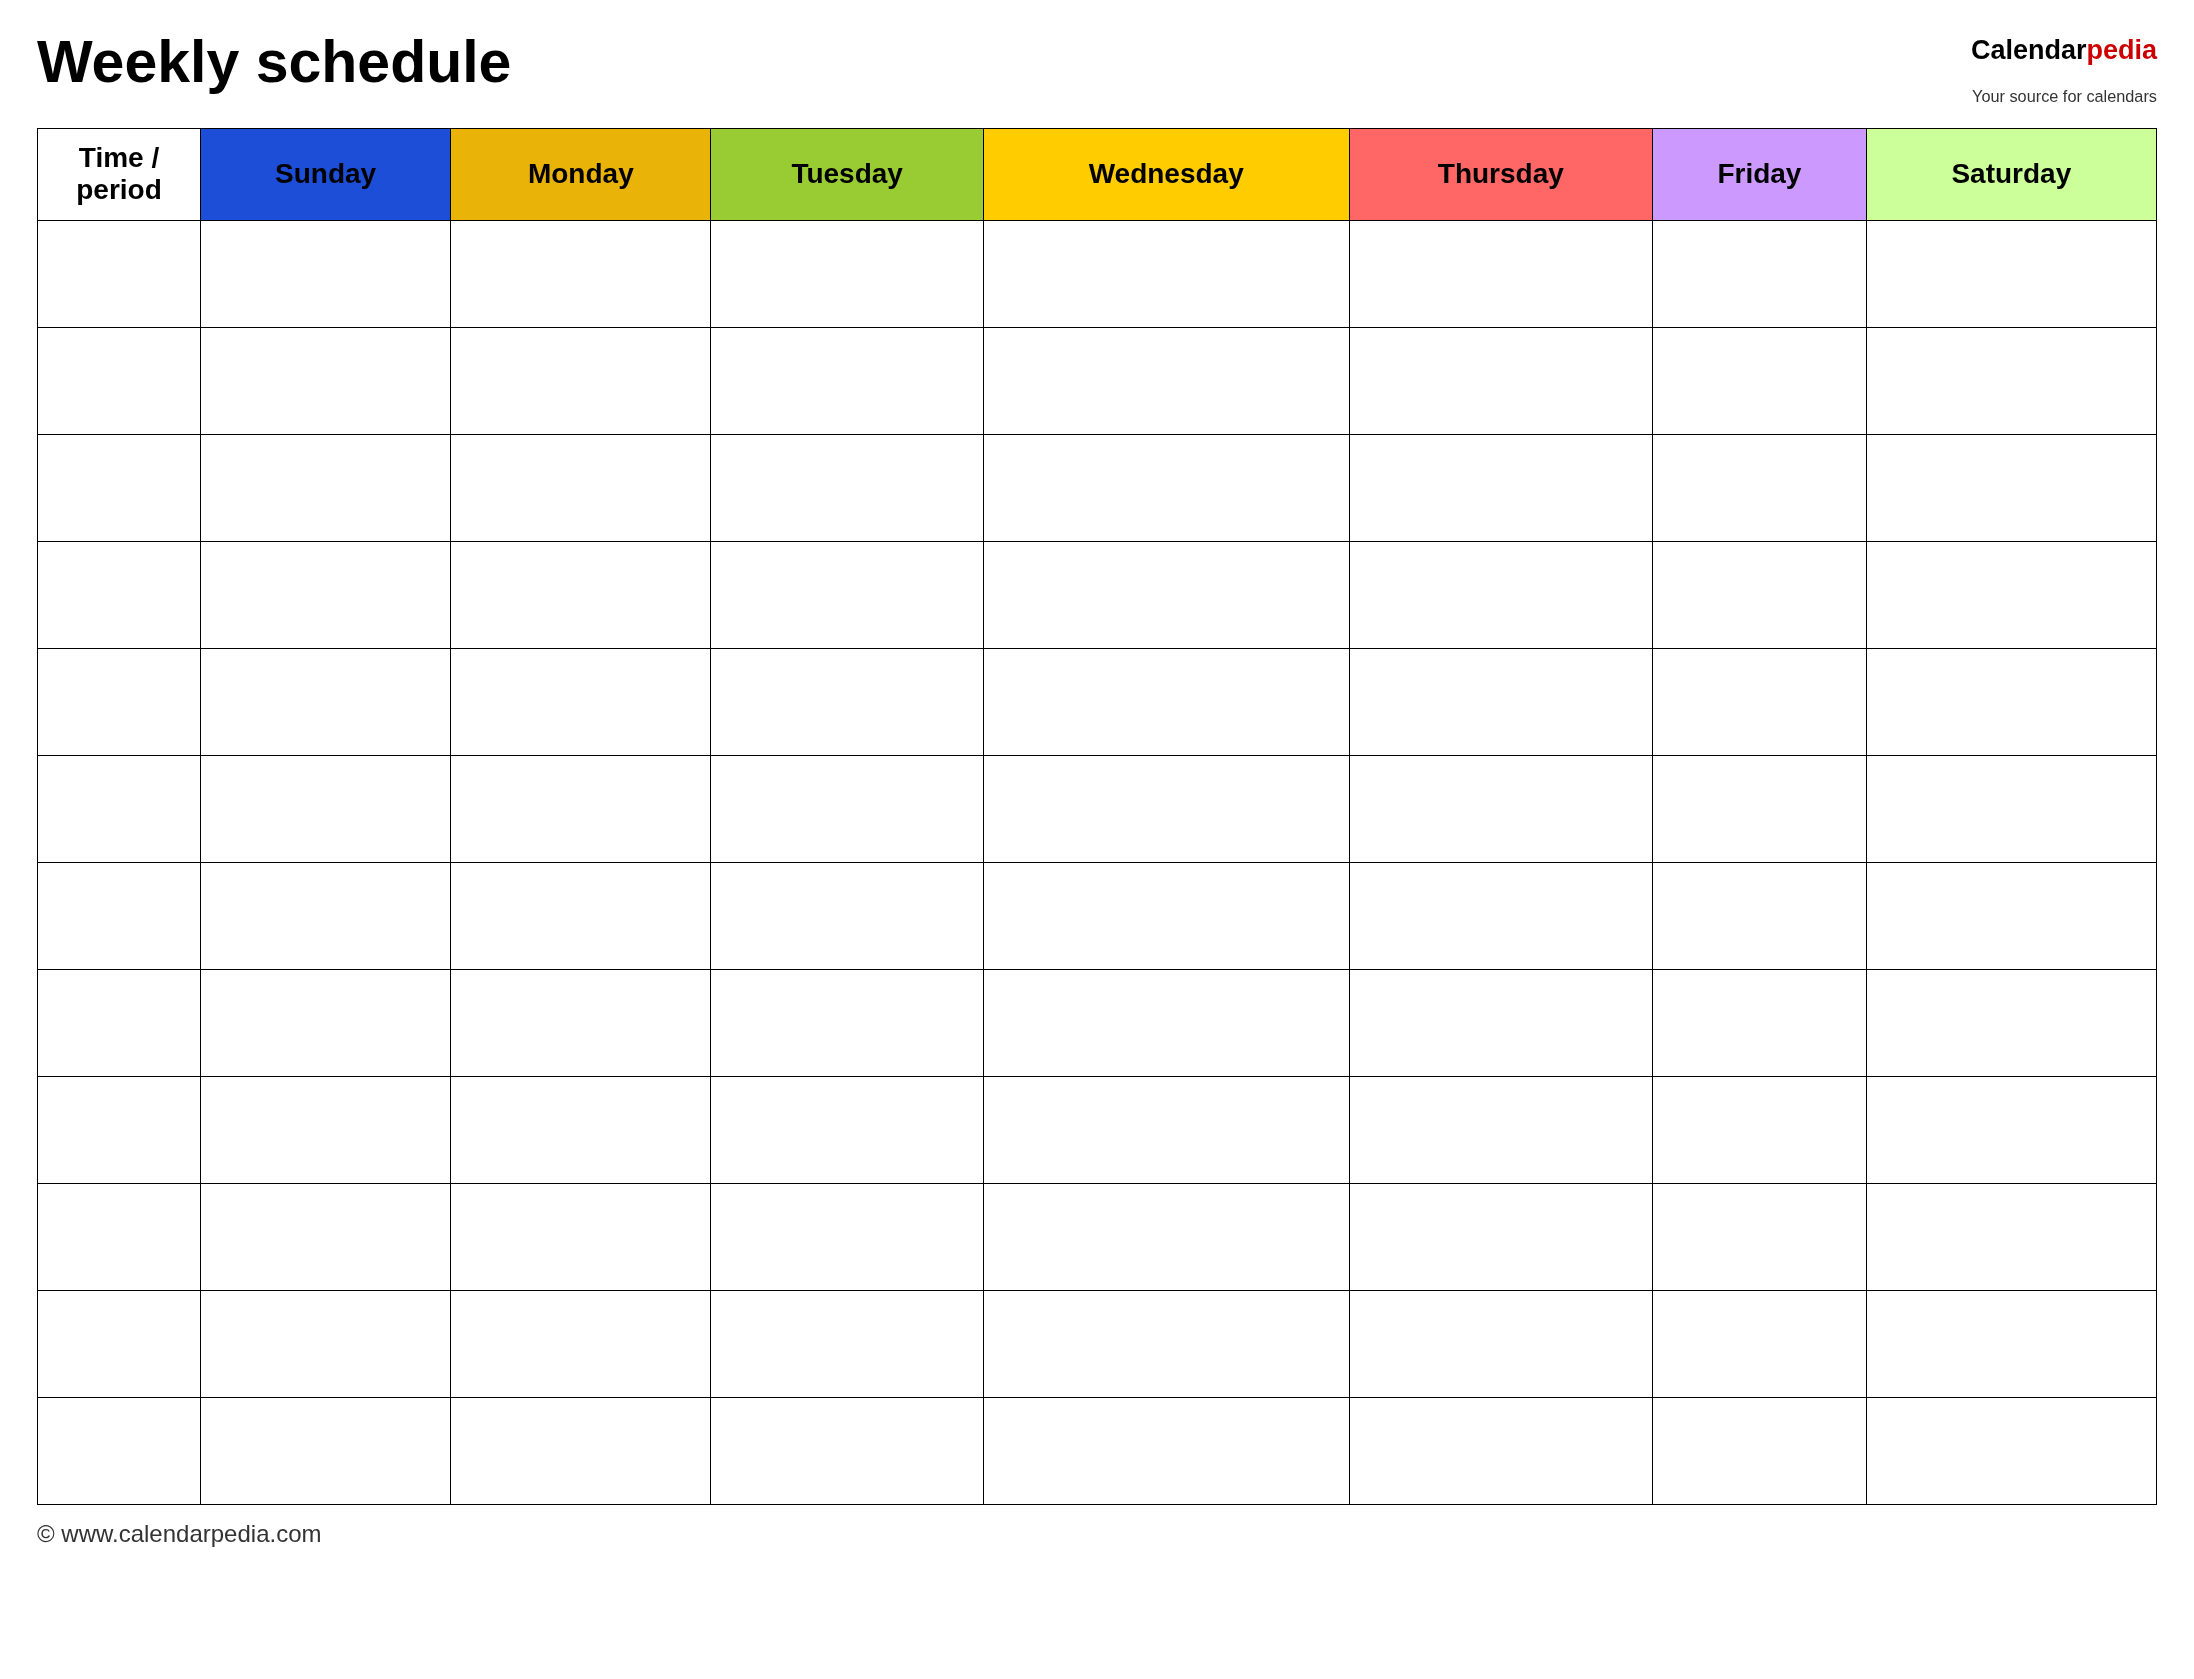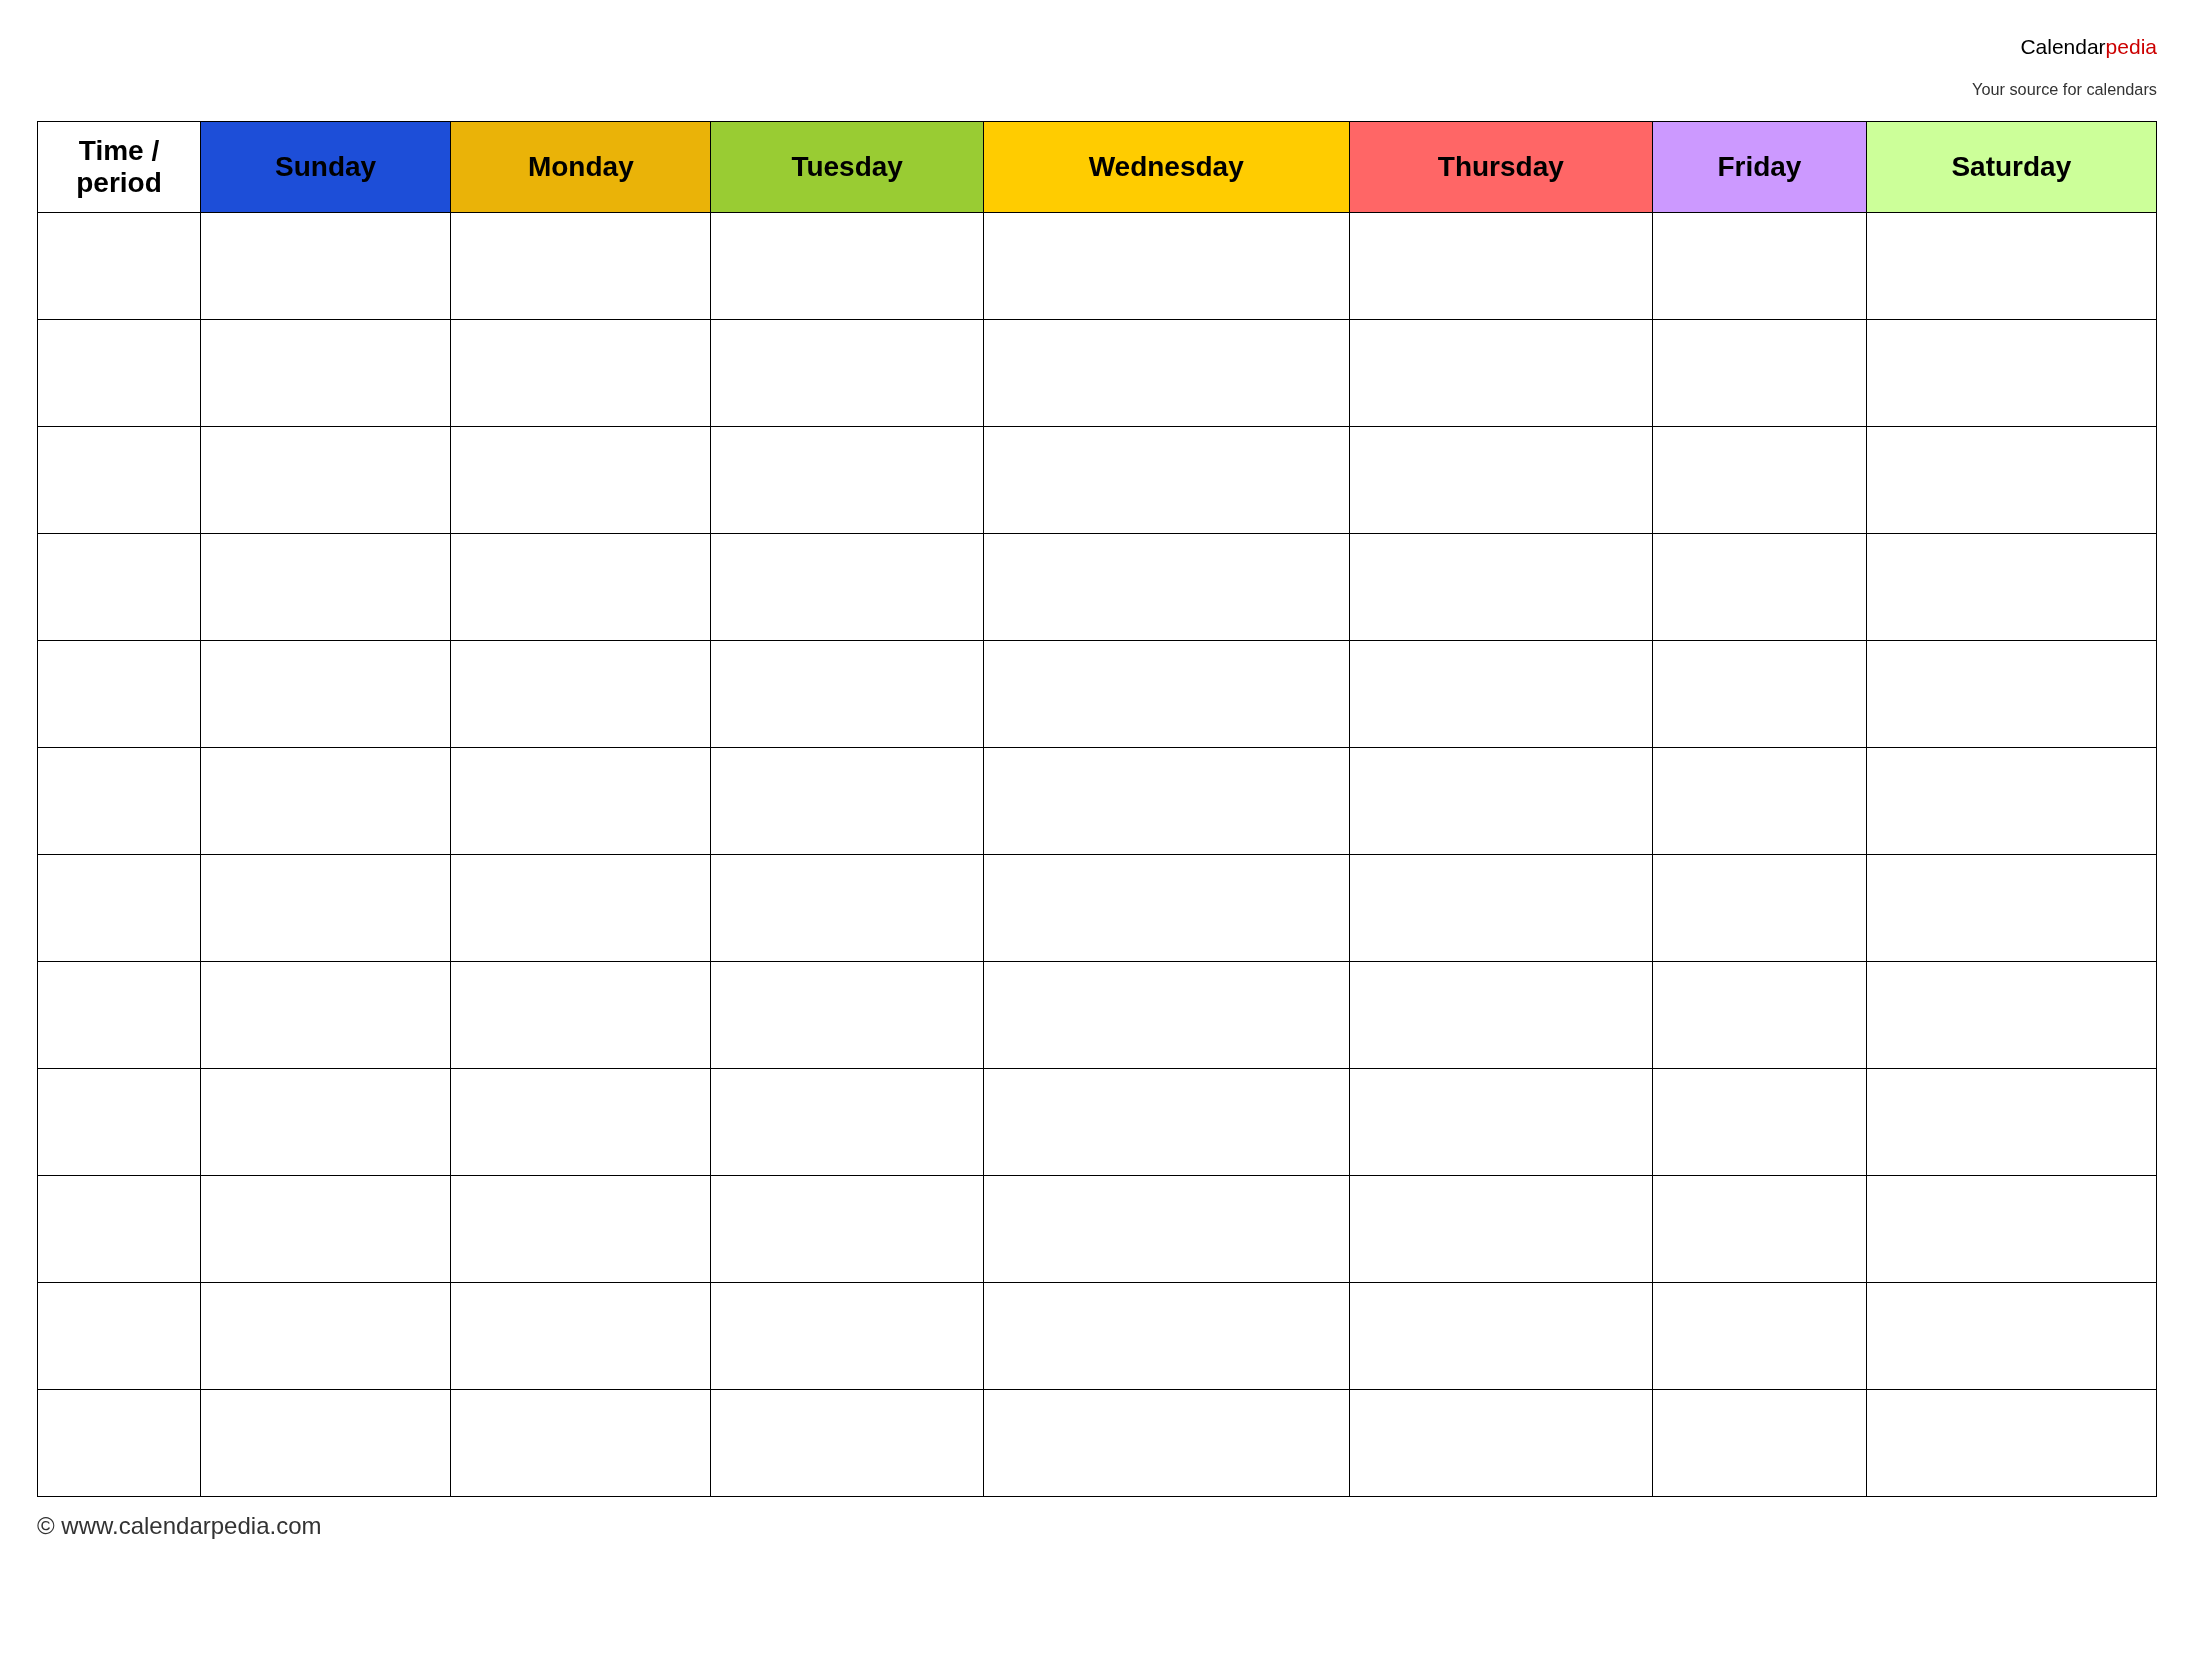--- a/index.html
+++ b/index.html
@@ -40,22 +40,22 @@
       color: #000000;
       margin-top: 15px;
     }
 
     .logo-section {
       text-align: right;
       padding-top: 3.7px;
     }
 
     .logo-text {
-      font-size: 21px;
-      font-weight: normal;
+      font-size: 27px;
+      font-weight: bold;
       color: #000000;
       line-height: 1.2;
     }
 
     .logo-text .pedia {
       color: #cc0000;
     }
 
     .logo-tagline {
       font-size: 16.3px;
@@ -124,20 +124,21 @@
       margin-top: 15px;
       font-size: 24px;
       color: #333333;
     }
   </style>
 </head>
 <body>
 
 <div class="page-header">
   <div class="title-section">
+    <div class="main-title">Weekly schedule</div>
   </div>
   <div class="logo-section">
     <div class="logo-text">
       <span>Calendar</span><span class="pedia">pedia</span>
     </div>
     <div class="logo-tagline">Your source for calendars</div>
   </div>
 </div>
 
 <table class="schedule-table">

